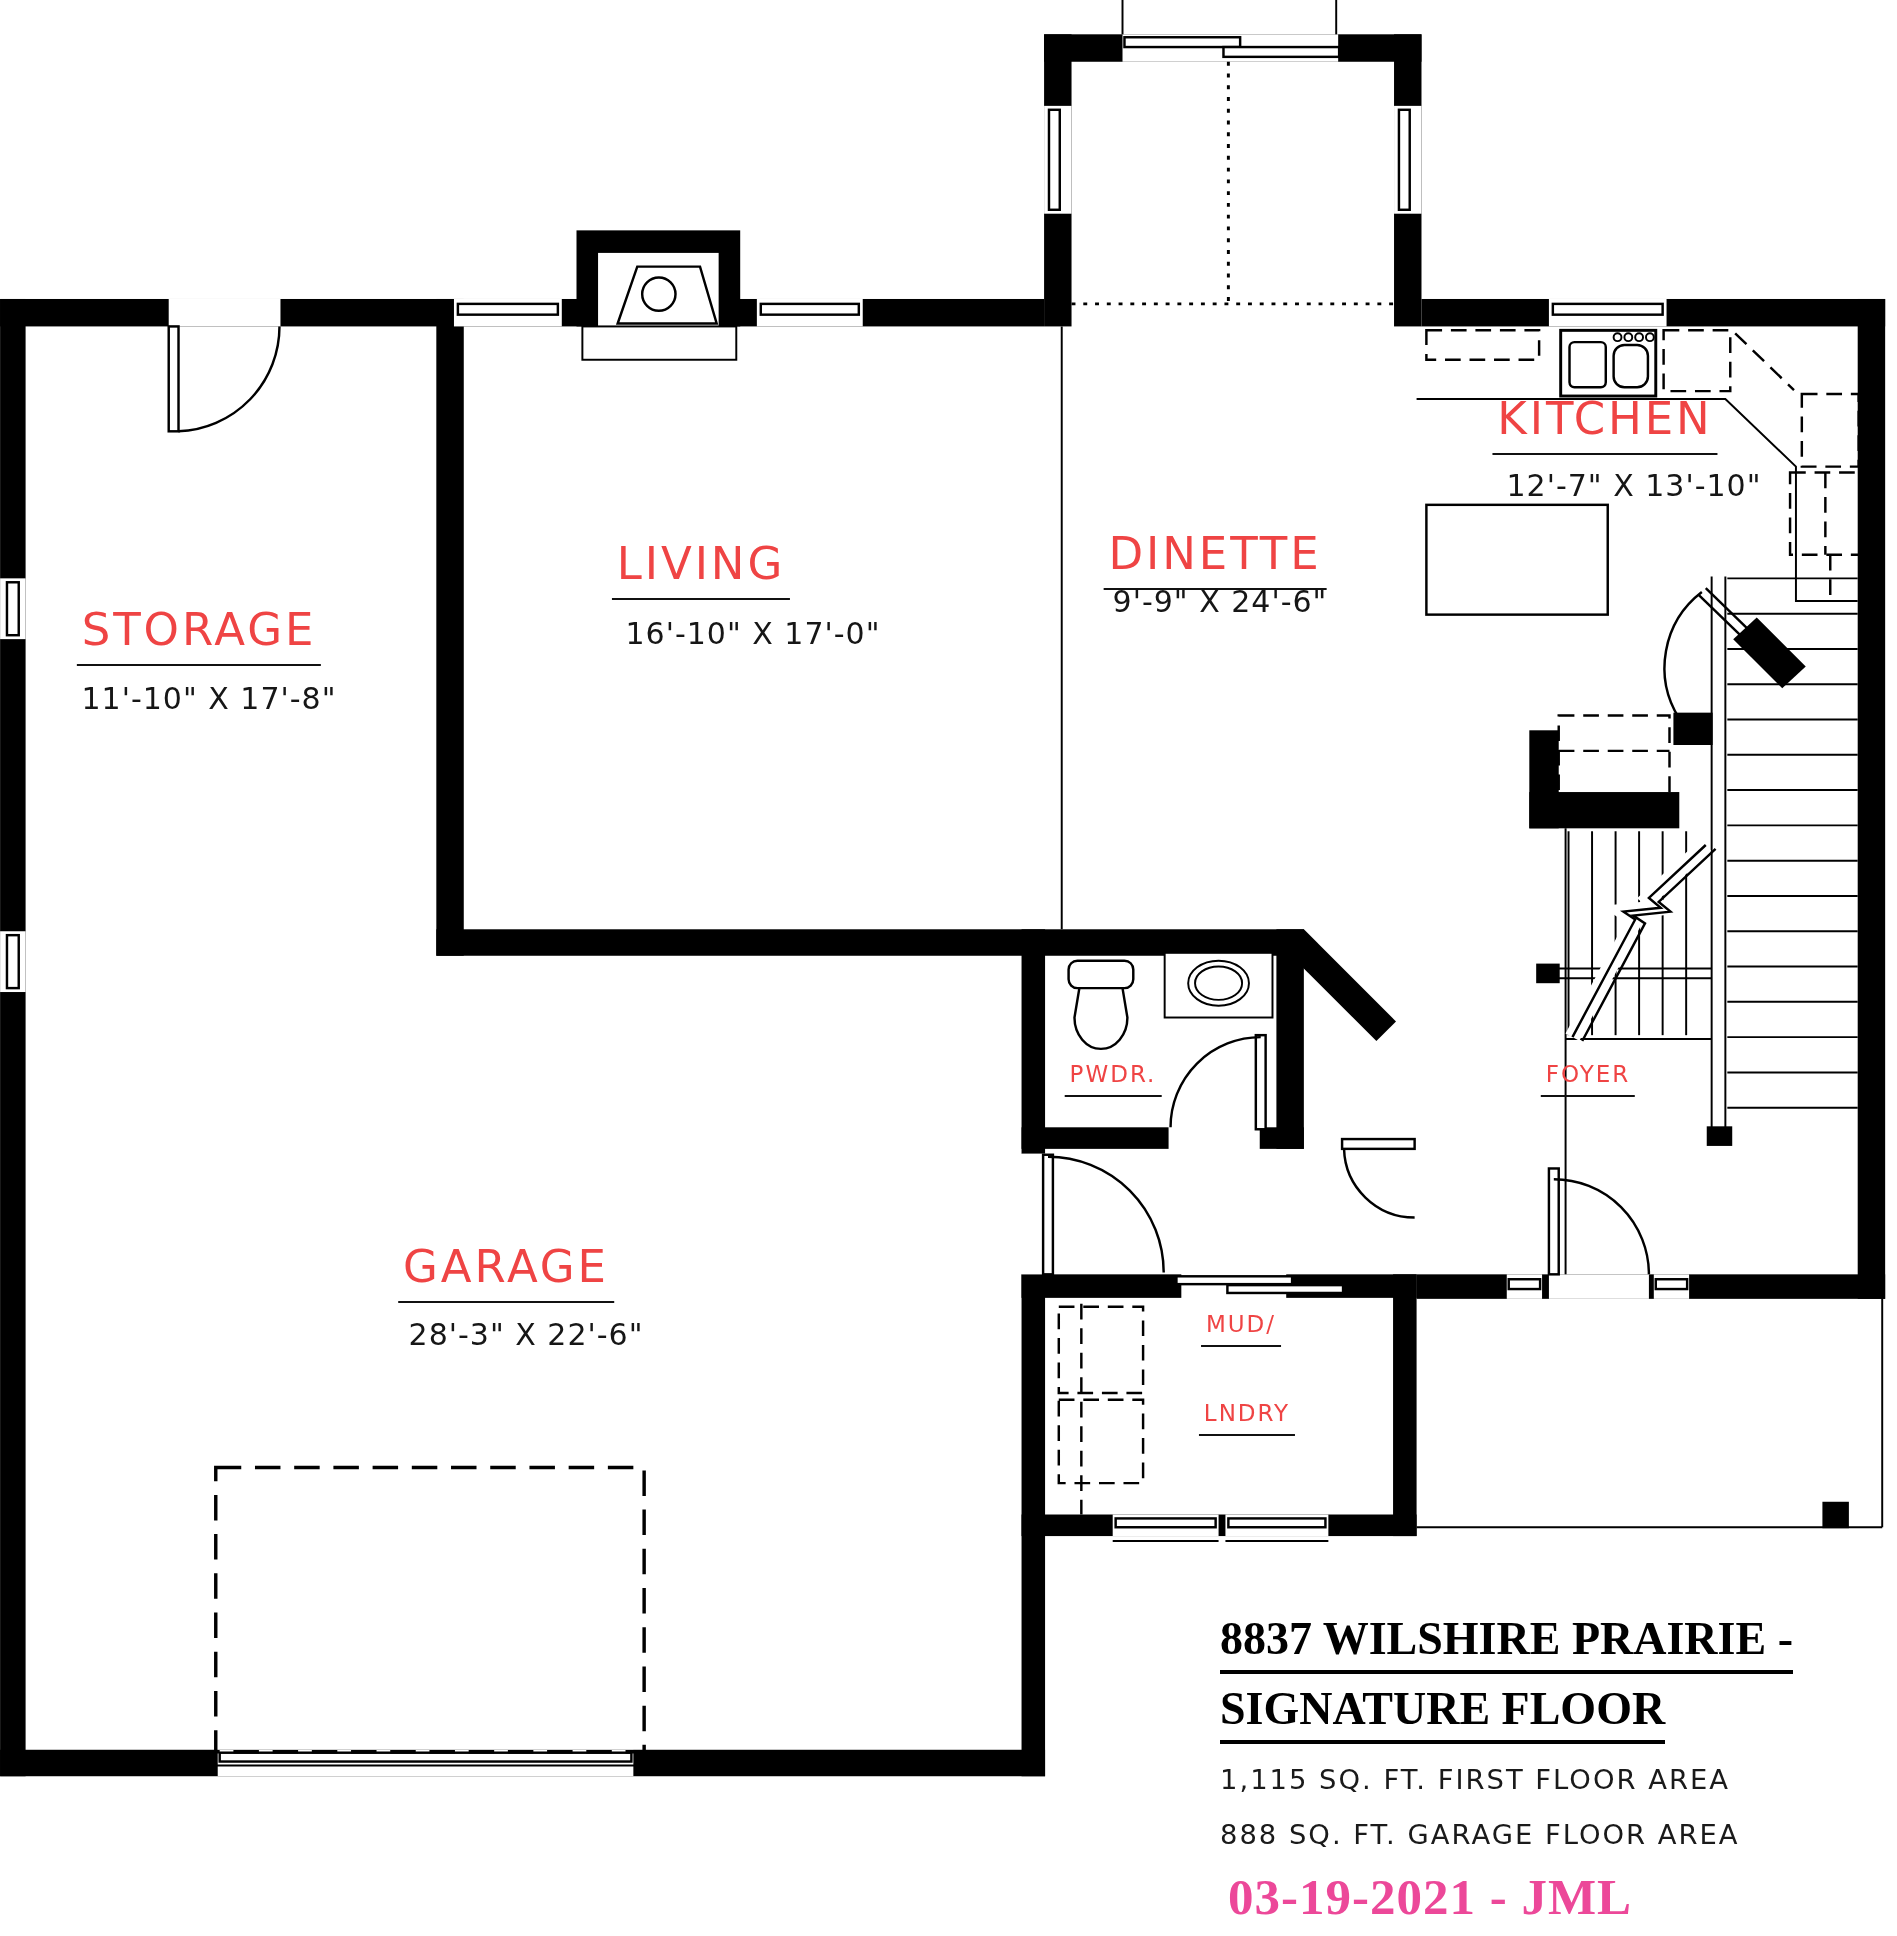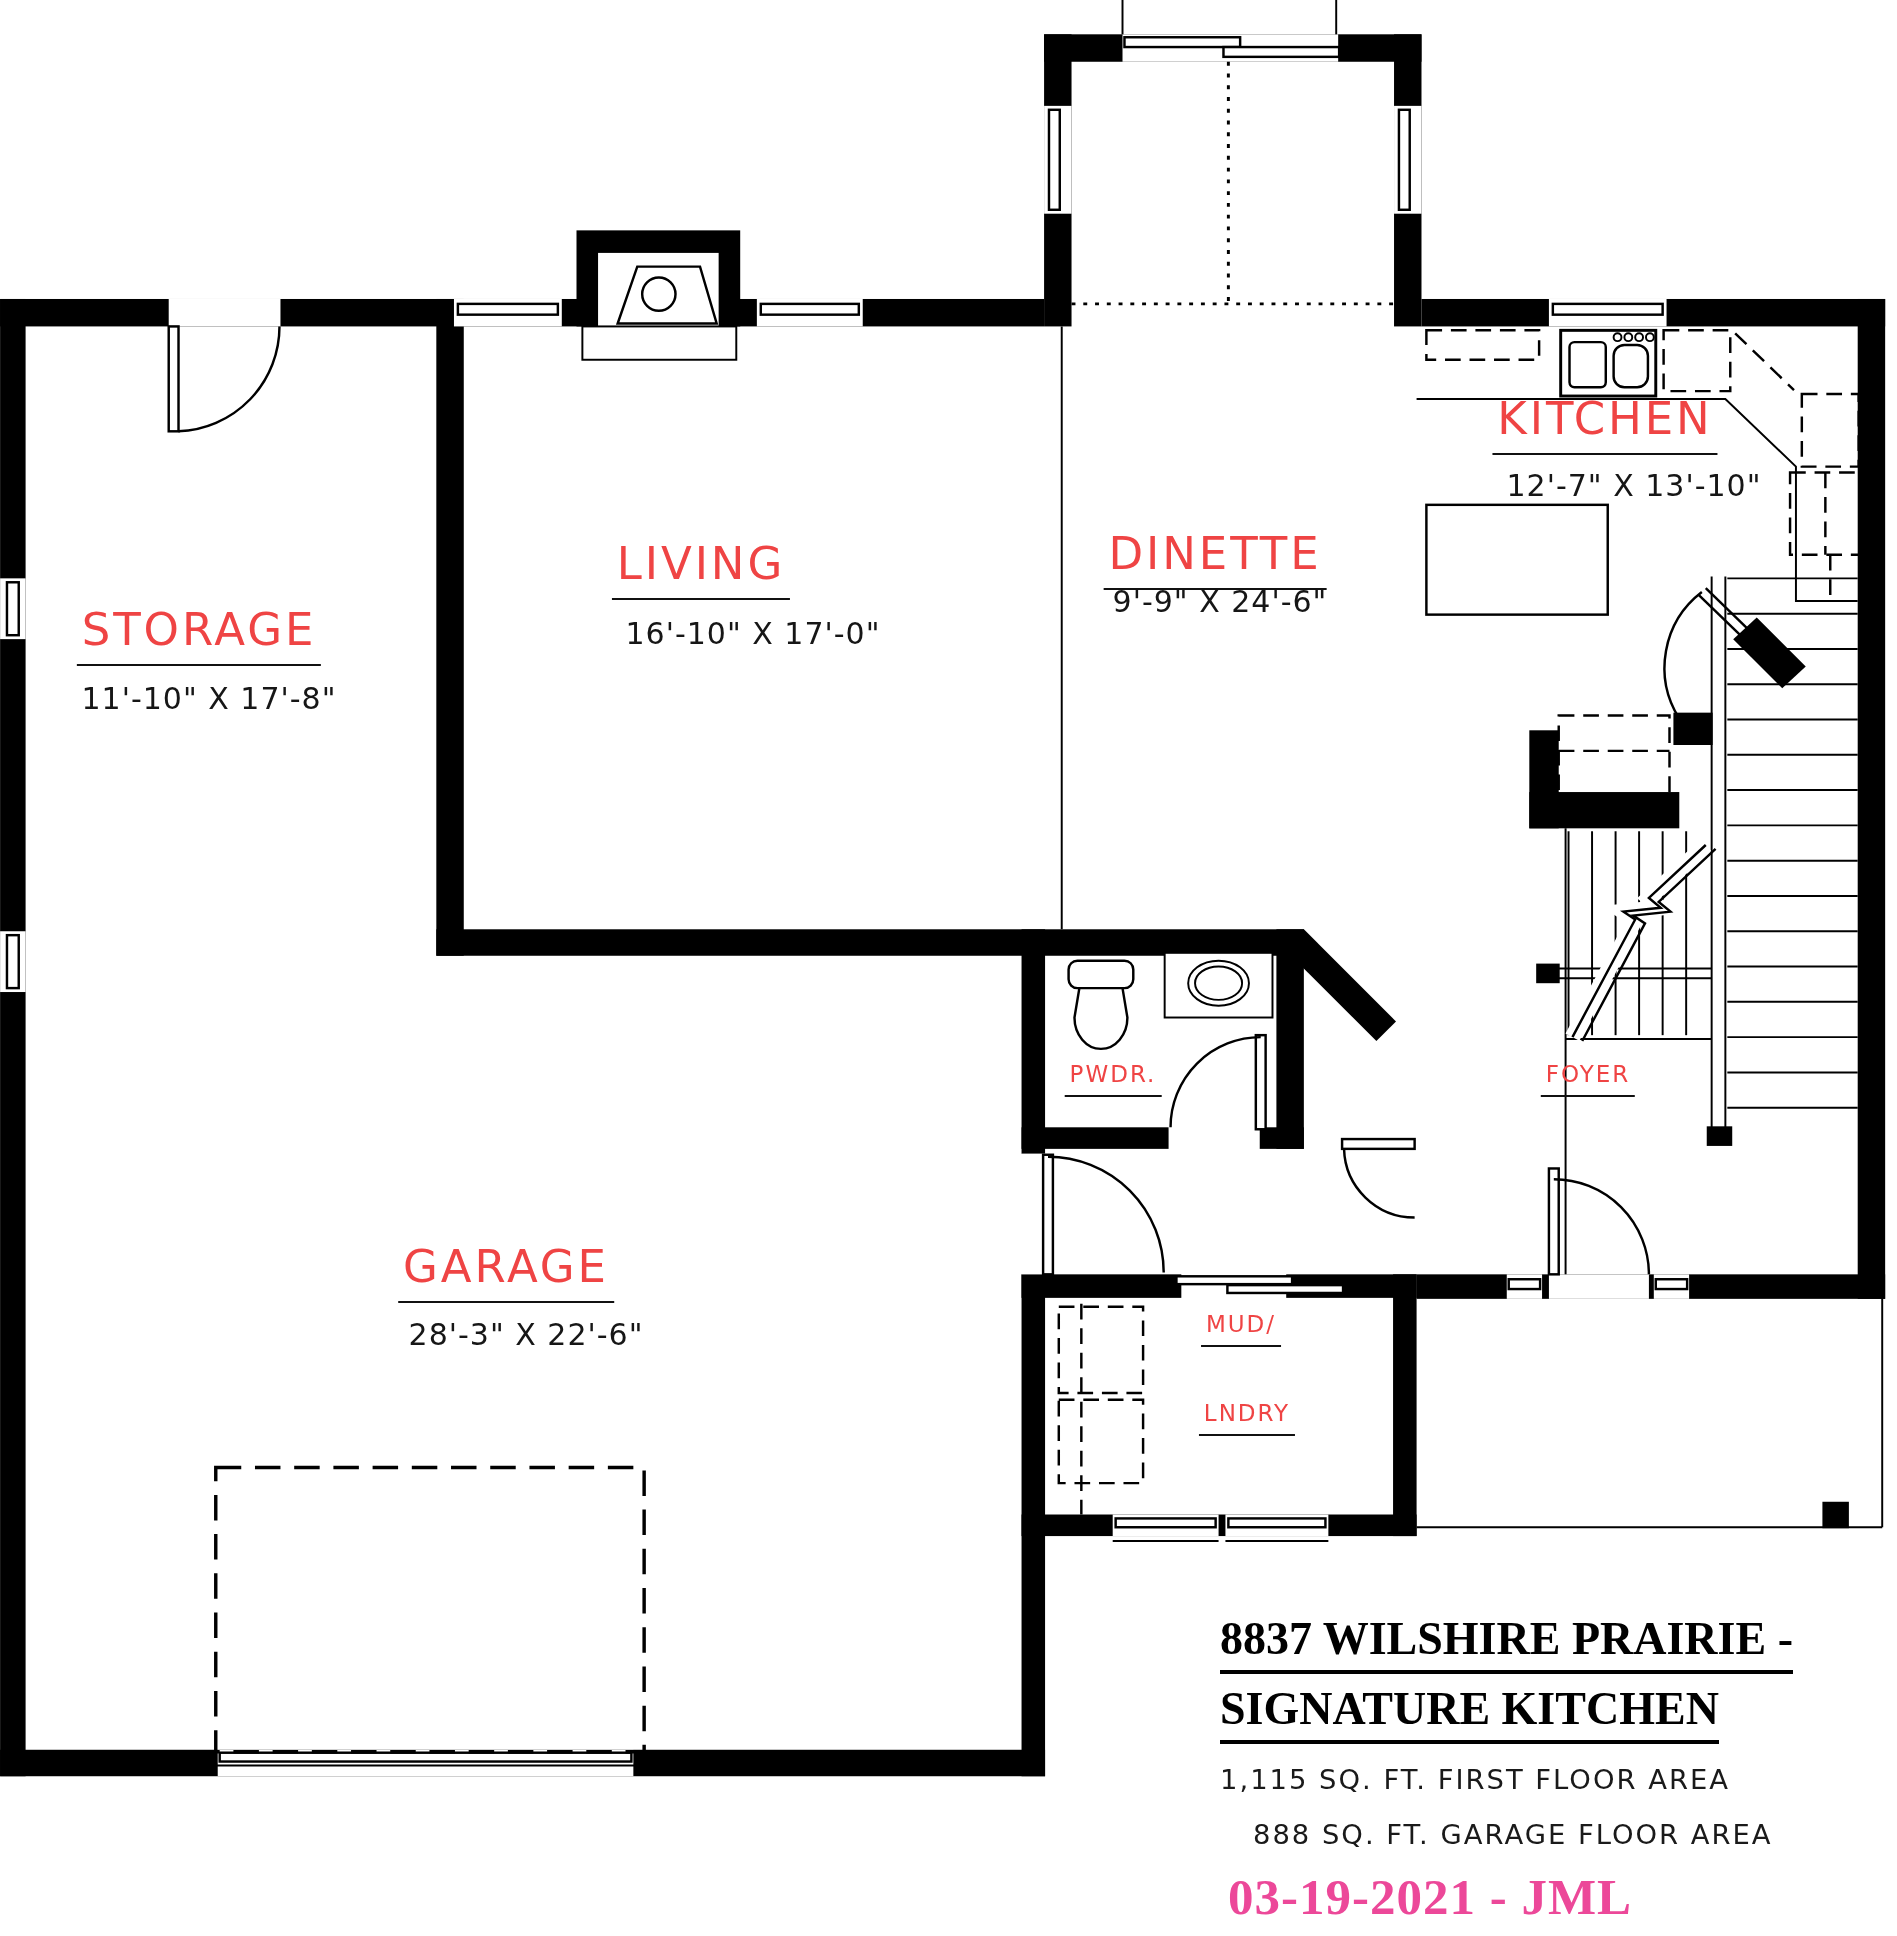--- a/index.html
+++ b/index.html
@@ -300,20 +300,20 @@
     <span class="nm">MUD/</span>
   </div>
   <div class="room-label small" style="left:1247px;top:1400px;">
     <span class="nm">LNDRY</span>
   </div>
 
   <div class="tb-line" style="left:1220px;top:1612px;">
     <span class="ul">8837 WILSHIRE PRAIRIE -</span>
   </div>
   <div class="tb-line" style="left:1220px;top:1682px;">
-    <span class="ul">SIGNATURE KITCHEN</span>
+    <span class="ul">SIGNATURE FLOOR</span>
   </div>
   <div class="tb-area" style="top:1764px;">1,115 SQ. FT. FIRST FLOOR AREA</div>
-  <div class="tb-area" style="top:1819px;margin-left:33px;">888 SQ. FT. GARAGE FLOOR AREA</div>
+  <div class="tb-area" style="top:1819px;">888 SQ. FT. GARAGE FLOOR AREA</div>
   <div class="tb-date" style="left:1228px;top:1868px;">03-19-2021 - JML</div>
 
 </div>
 
 
 </body></html>

